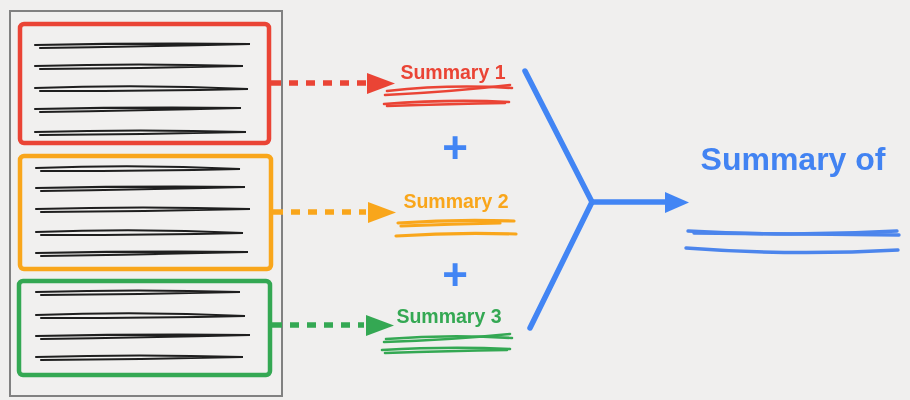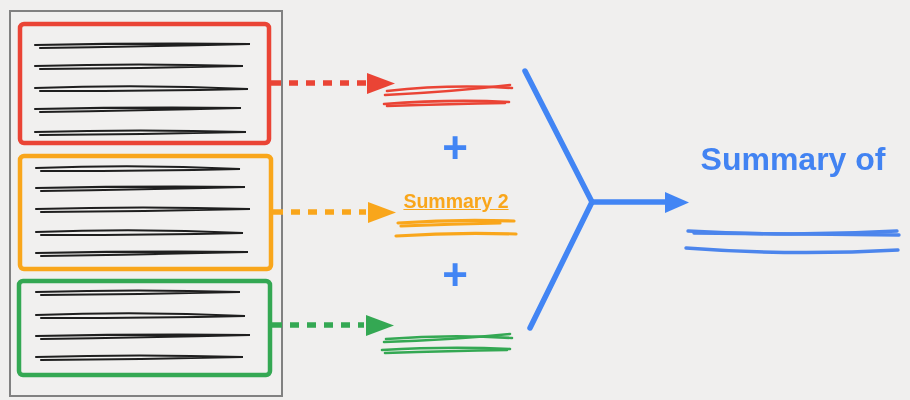--- a/index.html
+++ b/index.html
@@ -106,25 +106,27 @@
       <polygon points="665,192 689,202.5 665,213" fill="#4285f4" stroke="none"></polygon>
     </g>
 
     <g stroke="#4c85ec" stroke-width="3.4" fill="none" stroke-linecap="round">
       <path d="M 688 231 Q 790 237, 897 231"></path>
       <path d="M 694 233 Q 800 234, 899 235"></path>
       <path d="M 686 248 Q 790 256, 898 250"></path>
     </g>
   </svg>
 
+  <div class="label red" style="left:453px;top:61px;">Summary 1</div>
 
   <div class="plus" style="left:455px;top:148px;">+</div>
 
-  <div class="label orange" style="left:456px;top:190px;text-decoration:underline;">Summary 2</div>
+  <div class="label orange" style="left:456px;top:190px;">Summary 2</div>
 
   <div class="plus" style="left:455px;top:275px;">+</div>
 
+  <div class="label green" style="left:449px;top:305px;">Summary 3</div>
 
   <div class="result-title">
     <div>Summary of</div>
   </div>
 
 </div>
 
 </body></html>

